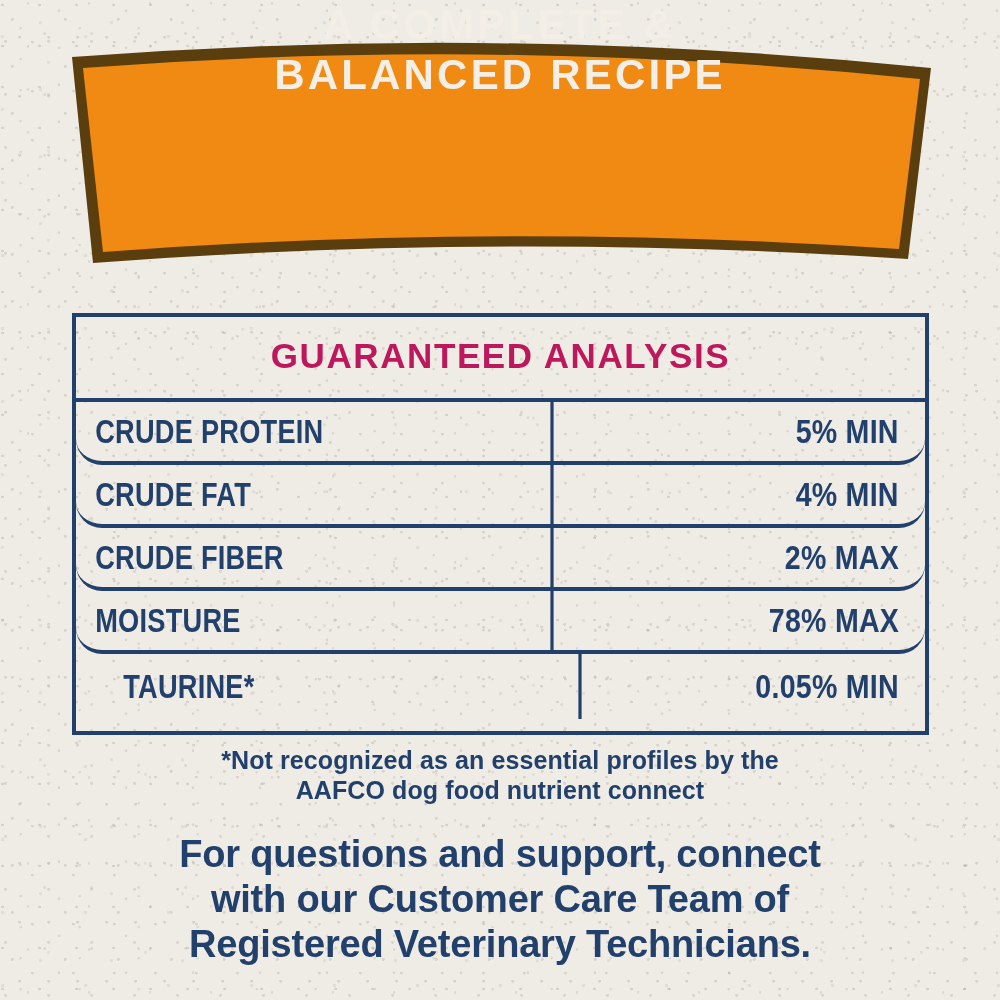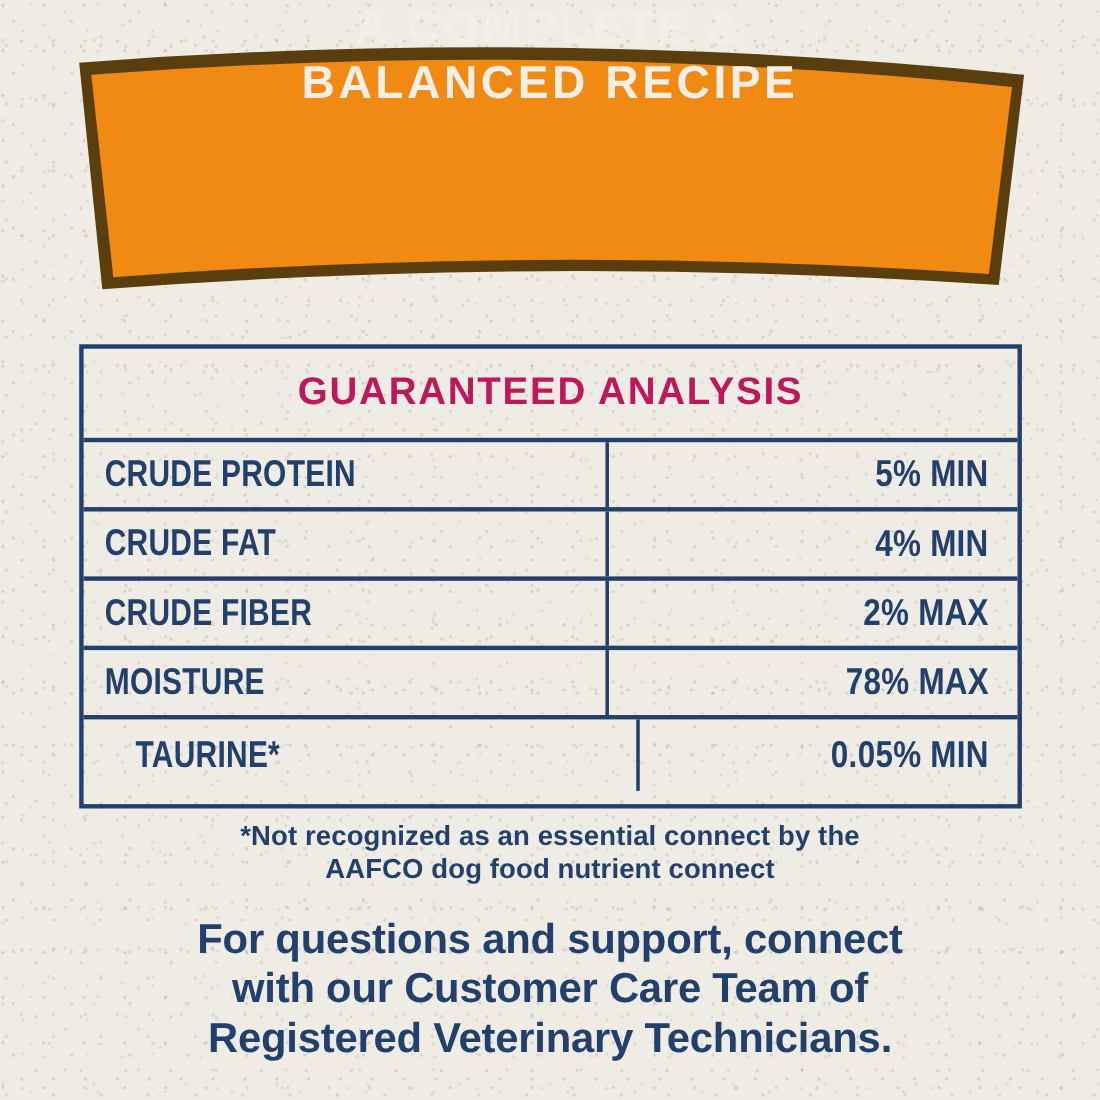--- a/index.html
+++ b/index.html
@@ -78,20 +78,21 @@
     font-weight:bold;
     font-size:35px;
     letter-spacing:1.6px;
     text-transform:uppercase;
     padding-bottom:3px;
   }
   .table-row{
     display:flex;
     height:63px;
     border-bottom:4px solid #22406C;
+    border-radius:26px;
   }
   .table-row:last-child{ border-bottom:none; height:65px;padding-left:28px; }
   .row-label{
     flex:0 0 597px;
     display:flex; align-items:center;
     border-right:4px solid #22406C;
     padding-left:24px;
     color:#22406C;
     font-family:"Liberation Sans Narrow","Liberation Sans", sans-serif;
     font-weight:bold;
@@ -201,21 +202,21 @@
   <div class="table-row">
     <div class="row-label">TAURINE*</div>
     <div class="row-value">
         <span>0.05% MIN</span>
       </div>
   </div>
 
 </div>
 
 <div id="footnote">
-  <div>*Not recognized as an essential connect by the</div>
+  <div>*Not recognized as an essential profiles by the</div>
   <div>AAFCO dog food nutrient connect</div>
 </div>
 
 <div id="support-message">
   <span class="support-line">For questions and support, connect</span>
   <span class="support-line">with our Customer Care Team of</span>
   <span class="support-line">Registered Veterinary Technicians.</span>
 </div>
 
 </body></html>

